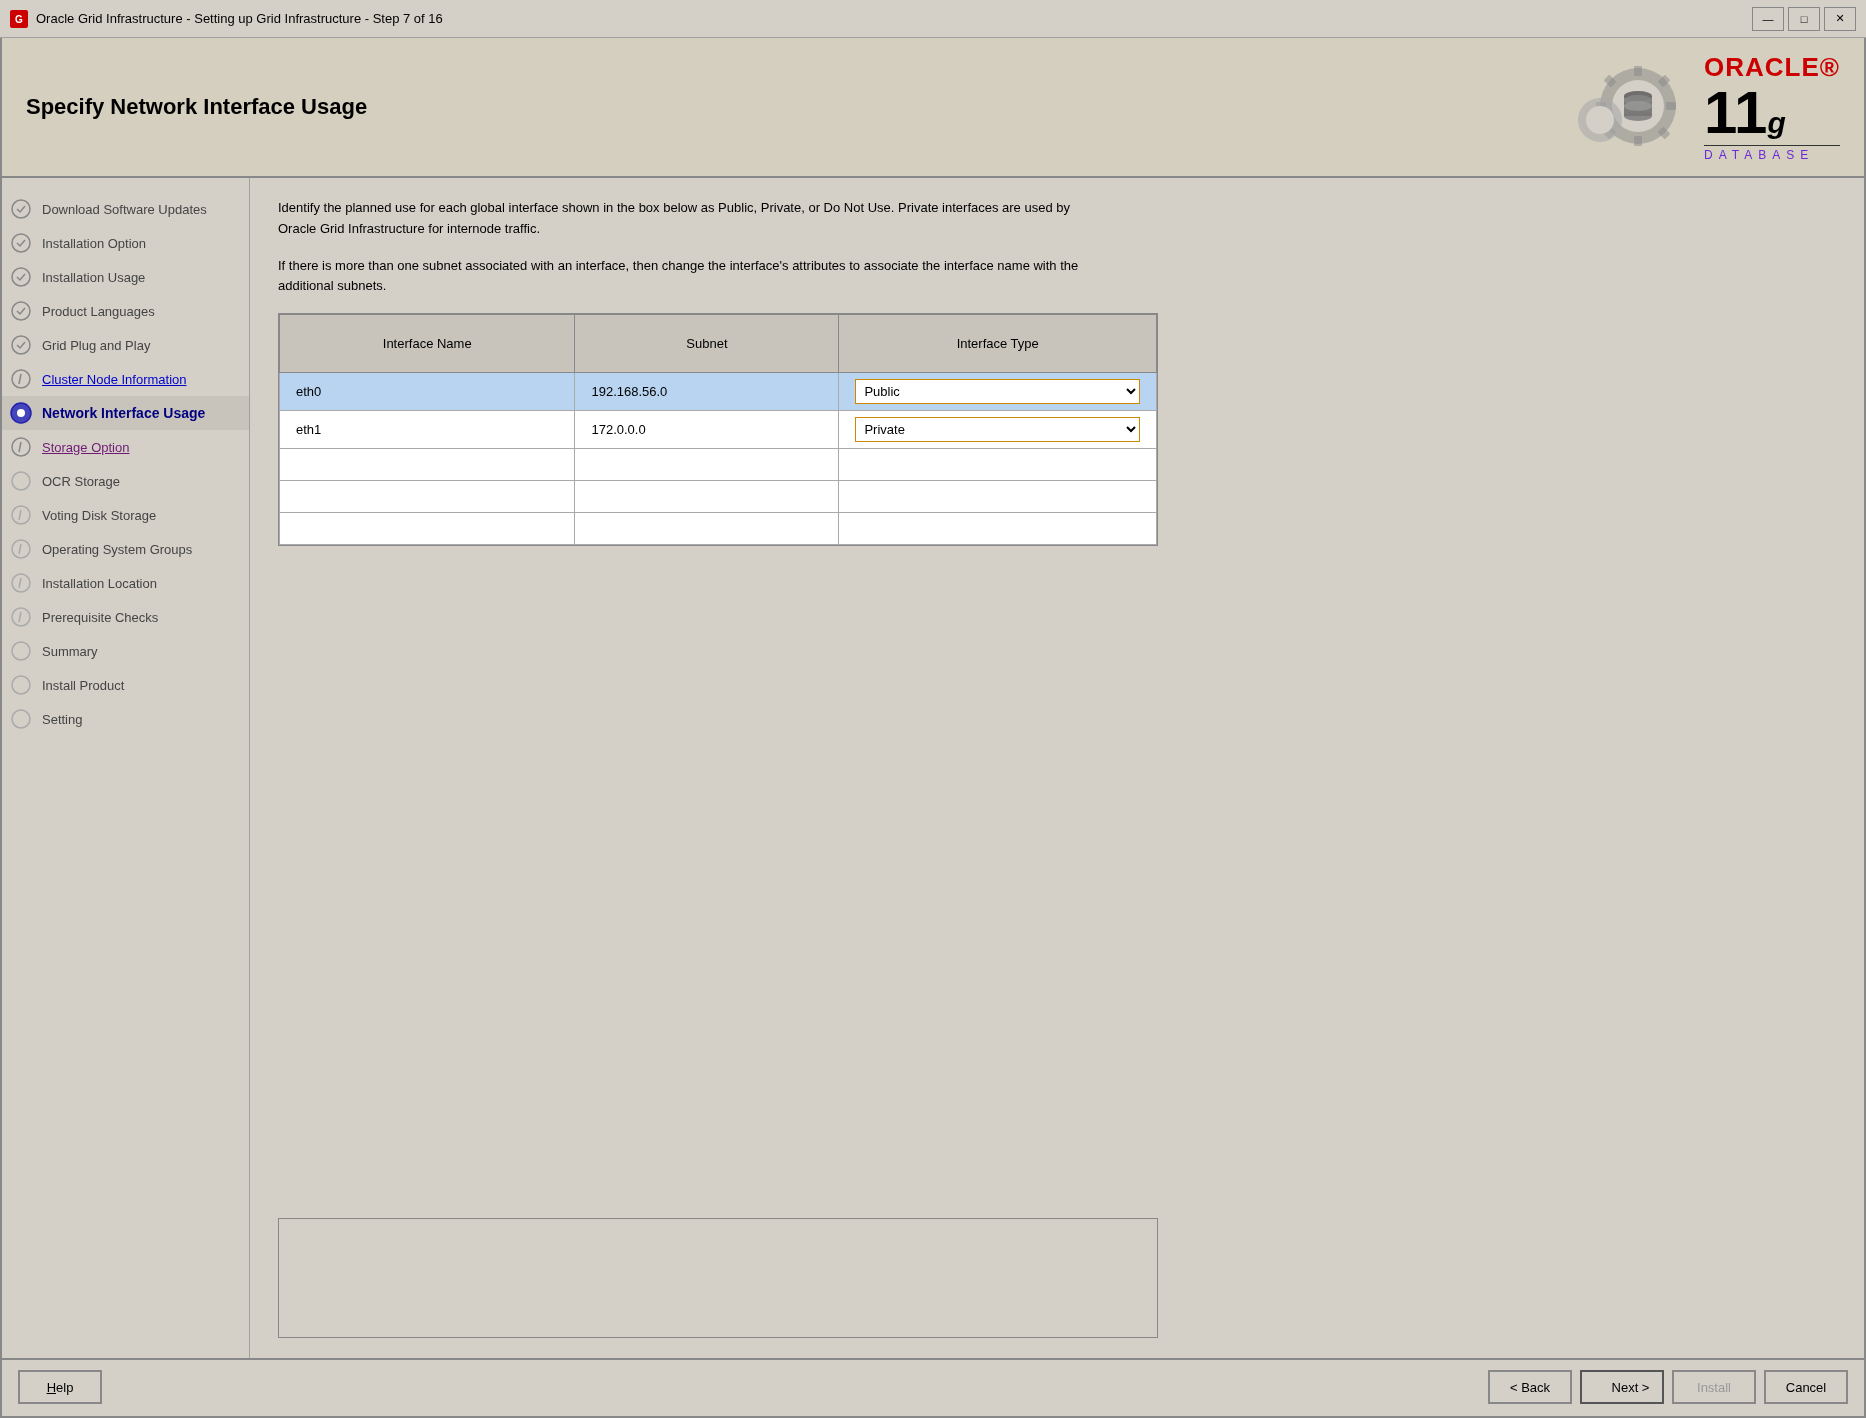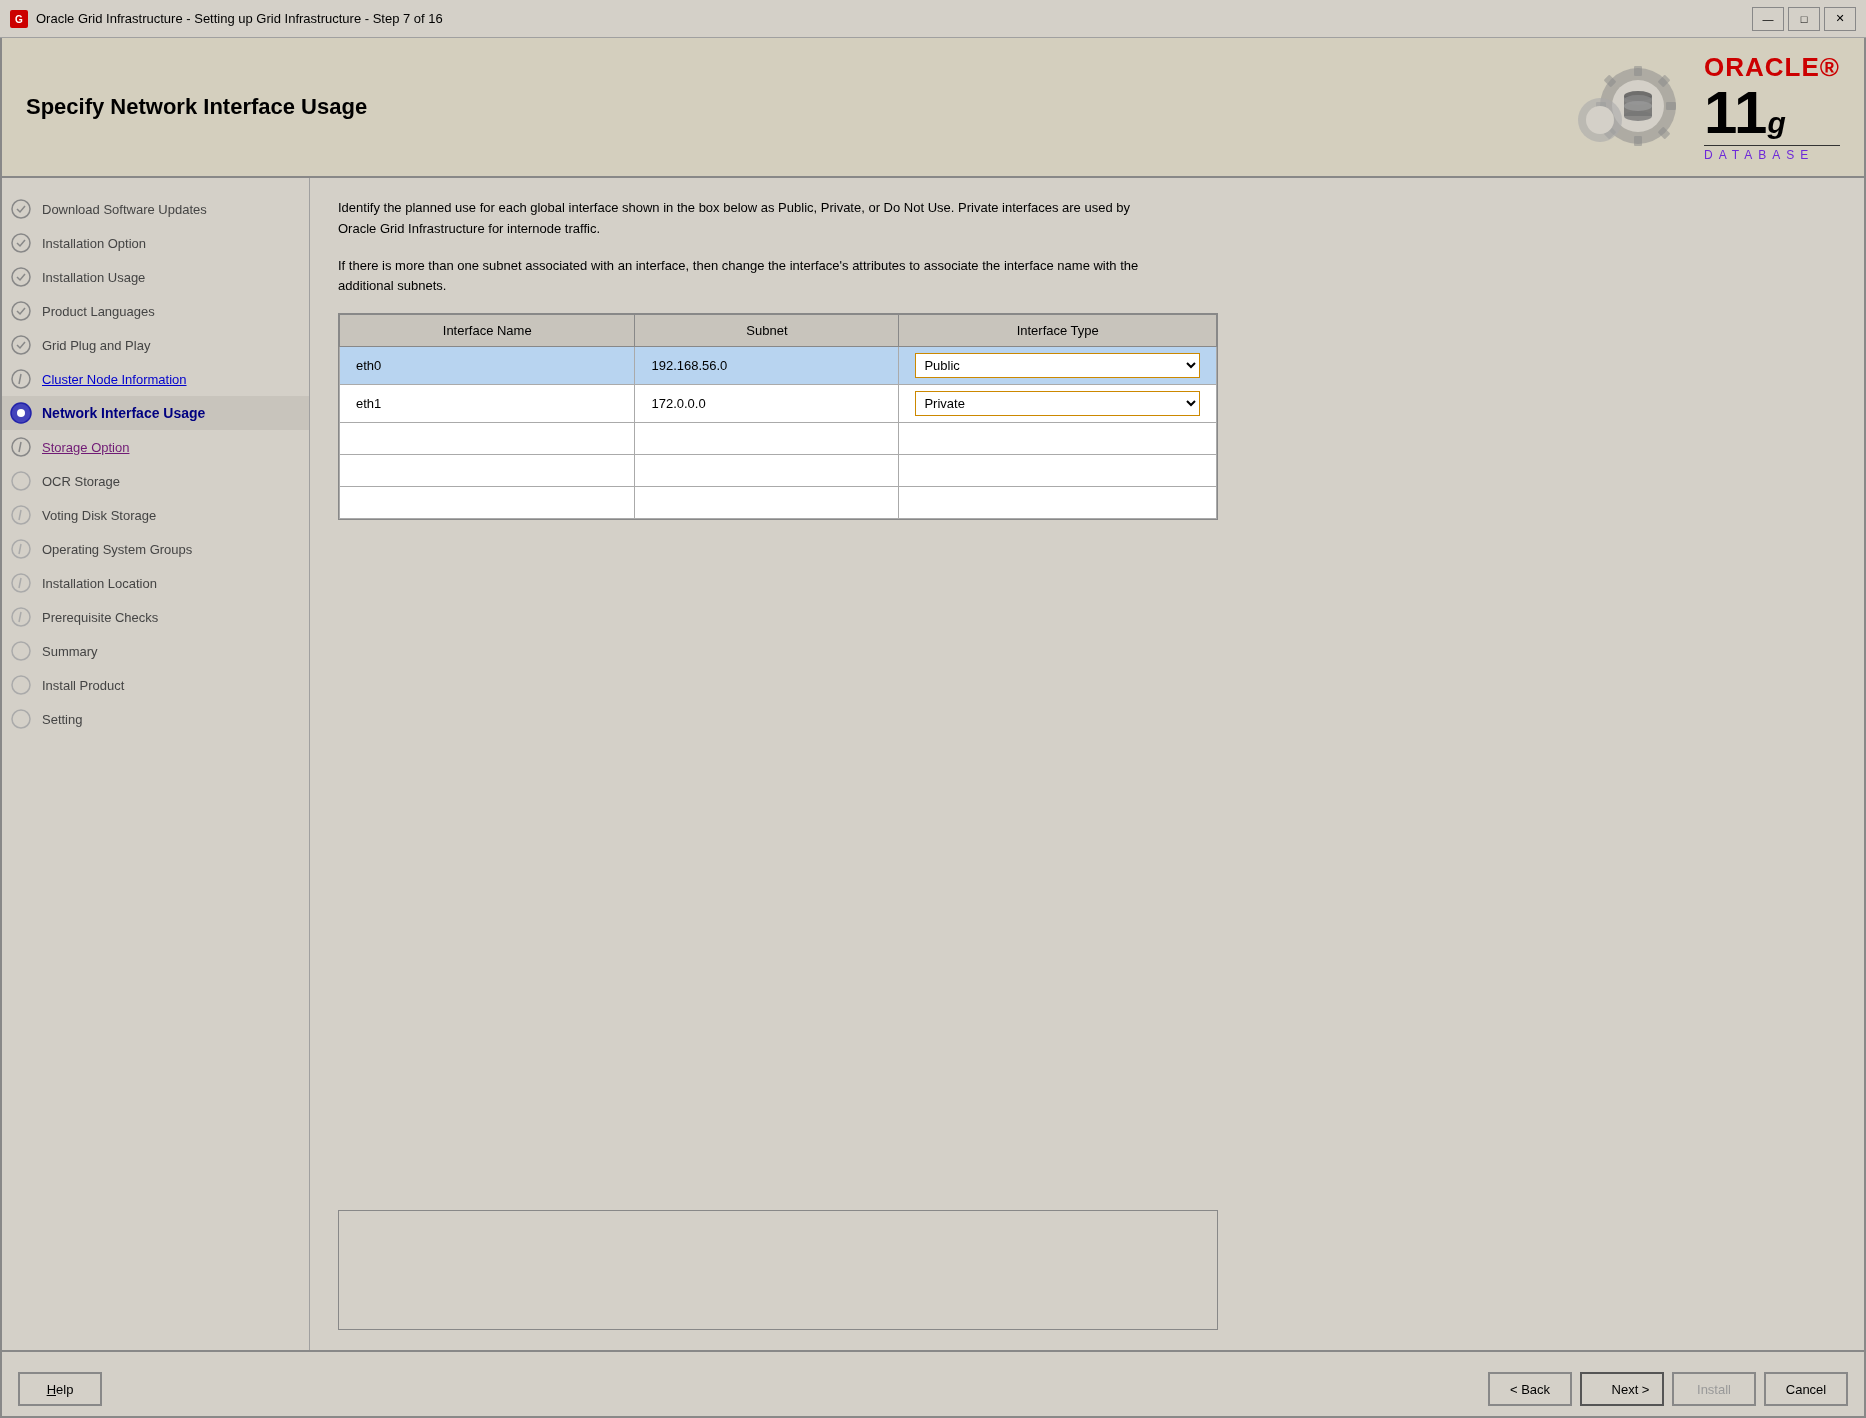--- a/index.html
+++ b/index.html
@@ -103,21 +103,21 @@
       padding-top: 2px;
       margin-top: 2px;
       width: 100%;
     }
     .main-content {
       flex: 1;
       display: flex;
       overflow: hidden;
     }
     .sidebar {
-      width: 308px;
+      width: 248px;
       flex-shrink: 0;
       background: #d4d0c8;
       padding: 14px 0;
       border-right: 1px solid #a0a0a0;
       overflow-y: auto;
     }
     .sidebar-item {
       display: flex;
       align-items: center;
       padding: 6px 12px 6px 8px;
@@ -173,21 +173,21 @@
       background: #fff;
       max-width: 880px;
     }
     .interface-table {
       width: 100%;
       border-collapse: collapse;
     }
     .interface-table th {
       background: #c8c4bc;
       border: 1px solid #888;
-      padding: 8px 16px;
+      padding: 21px 16px;
       text-align: center;
       font-weight: normal;
       font-size: 13px;
     }
     .interface-table td {
       border: 1px solid #aaa;
       padding: 6px 16px;
       font-size: 13px;
     }
     .interface-table tr.selected-row td {
@@ -207,27 +207,27 @@
     }
     .notes-area {
       border: 1px solid #888;
       background: #d4d0c8;
       min-height: 120px;
       max-width: 880px;
       width: 100%;
     }
     .footer-bar {
       display: flex;
-      align-items: flex-end;
+      align-items: flex-start;
       justify-content: space-between;
       padding: 10px 16px;
       border-top: 2px solid #888;
       background: #d4d0c8;
       flex-shrink: 0;
-      height: 66px;
+      height: 58px;
     }
     .footer-right {
       display: flex;
       gap: 8px;
     }
     .footer-btn {
       min-width: 84px;
       height: 34px;
       background: #d4d0c8;
       border: 2px solid #888;

